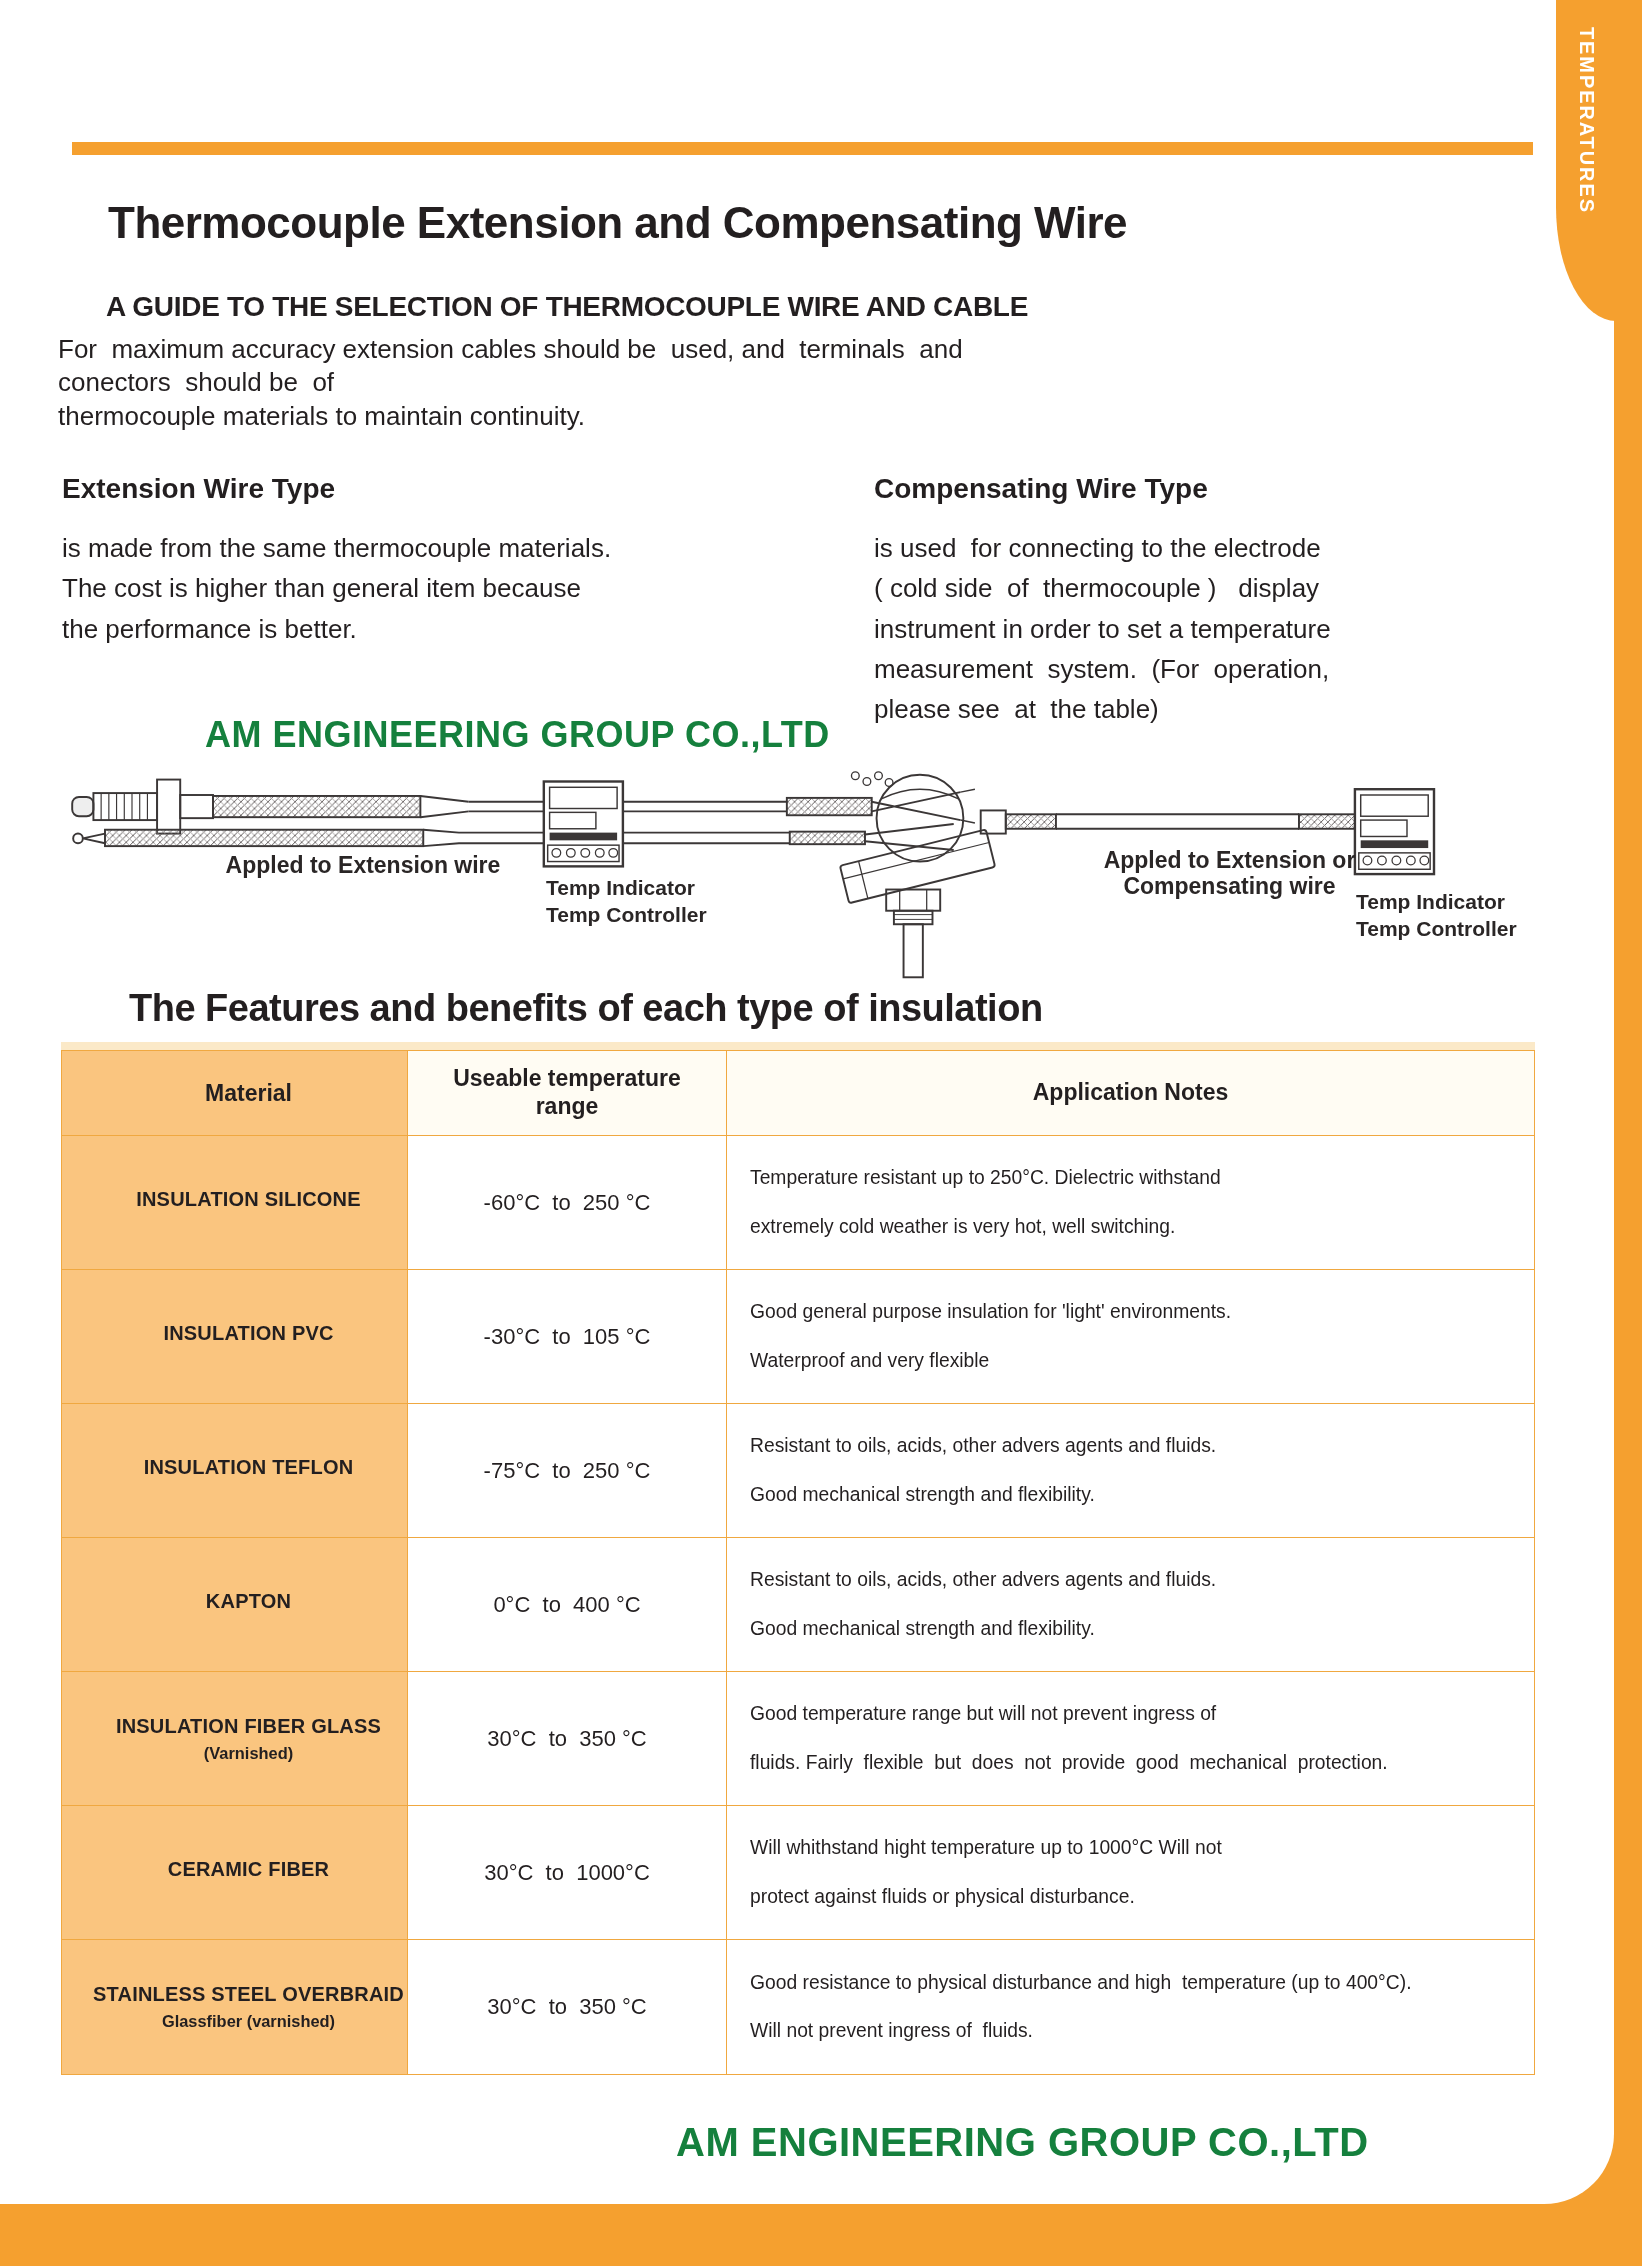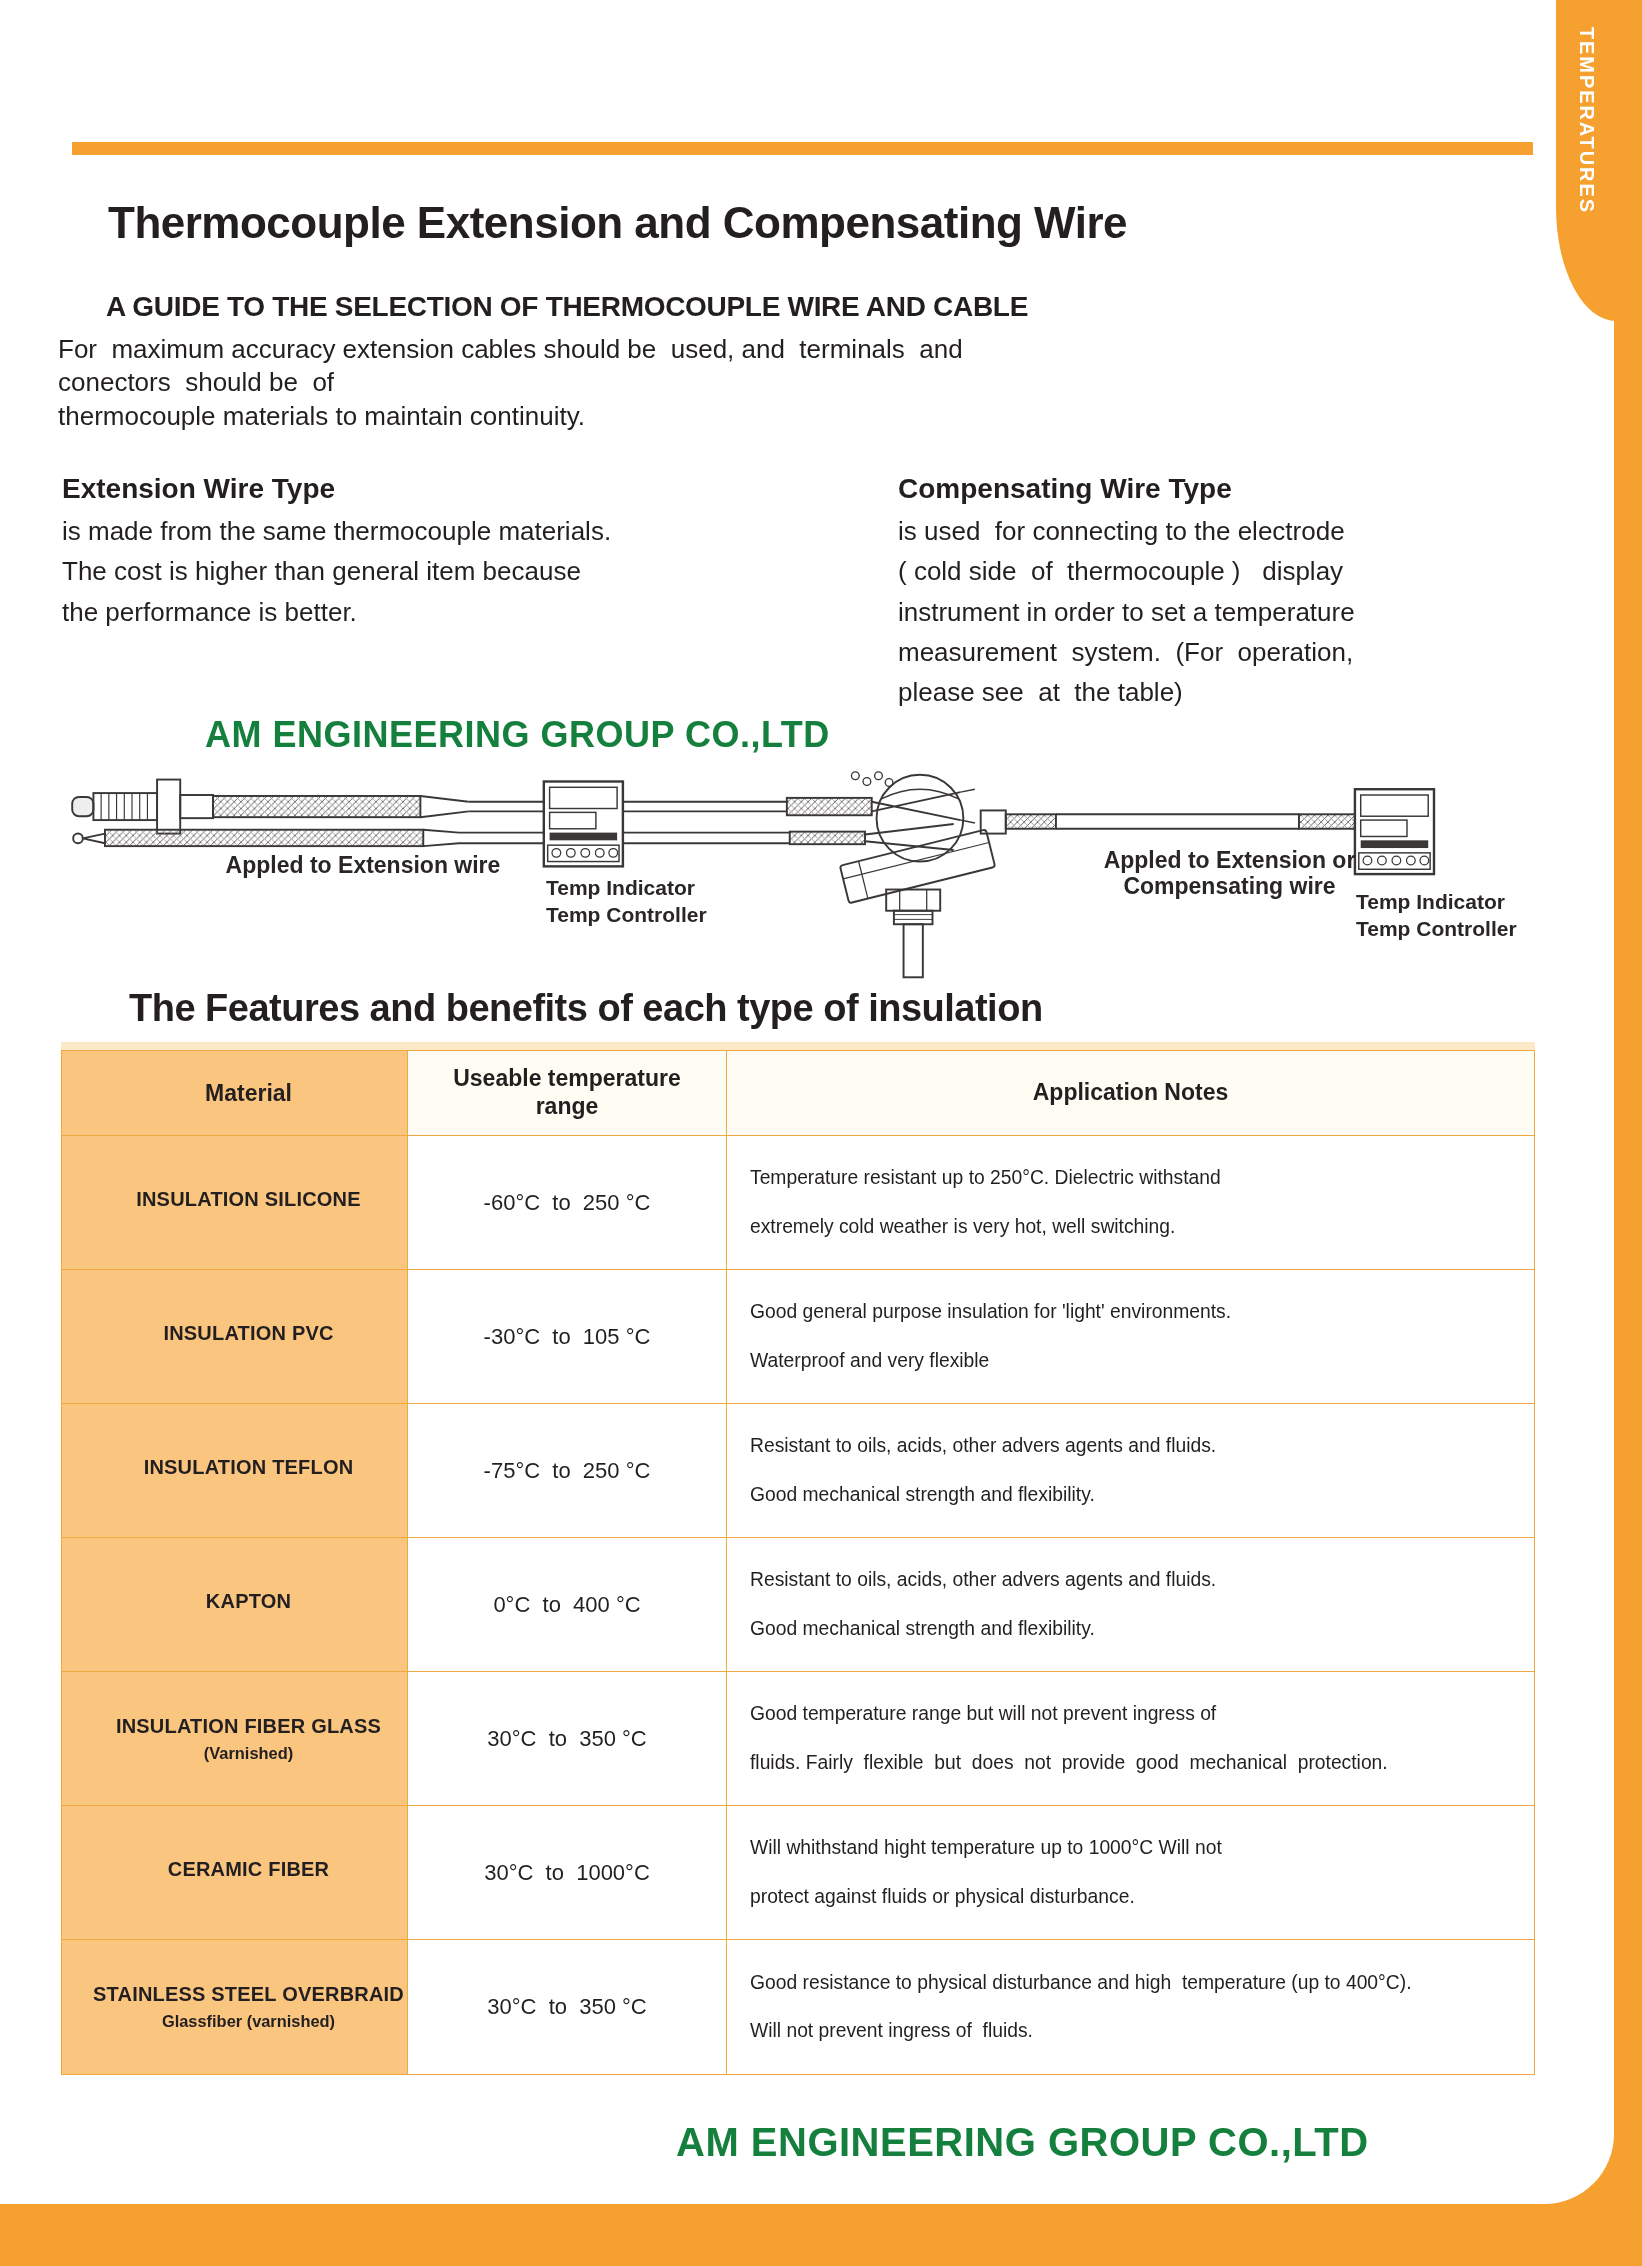--- a/index.html
+++ b/index.html
@@ -19,22 +19,22 @@
             border-bottom-right-radius:70px;}
   .top-rule{position:absolute;left:72px;top:142px;width:1461px;height:12.6px;background:#F5A02F;}
 
   
   .abs{position:absolute;}
   .doc-title{left:108px;top:198px;font-size:44px;font-weight:700;letter-spacing:-0.5px;}
   .guide-heading{left:106px;top:291px;font-size:28px;font-weight:700;letter-spacing:-0.3px;}
   .guide-body{left:58px;top:333px;font-size:26px;line-height:1.28;white-space:pre-wrap;width:1023px;}
   .wire-col{width:618px;}
   .ext-col{left:62px;top:473px;}
-  .comp-col{left:898px;top:473px;}
-  .wire-heading{font-size:28px;font-weight:700;margin:0 0 6px 0;}
+  .comp-col{left:874px;top:473px;}
+  .wire-heading{font-size:28px;font-weight:700;margin:0 0 23px 0;}
   .wire-body{font-size:26px;line-height:1.55;white-space:pre-wrap;}
   .brand-red{font-weight:700;color:#15803d;letter-spacing:0.5px;white-space:nowrap;}
   .brand-top{left:205px;top:714px;font-size:36px;}
   .brand-bottom{left:676px;top:2120px;font-size:40px;}
   .section-heading{left:129px;top:987px;font-size:38px;font-weight:700;letter-spacing:-0.5px;}
 
   
   .diagram{position:absolute;left:58px;top:768px;width:1477px;height:217px;}
   .diagram svg{position:absolute;left:0;top:0;}
   .dg-cap{position:absolute;font-weight:700;font-size:23px;line-height:1.15;text-align:center;

